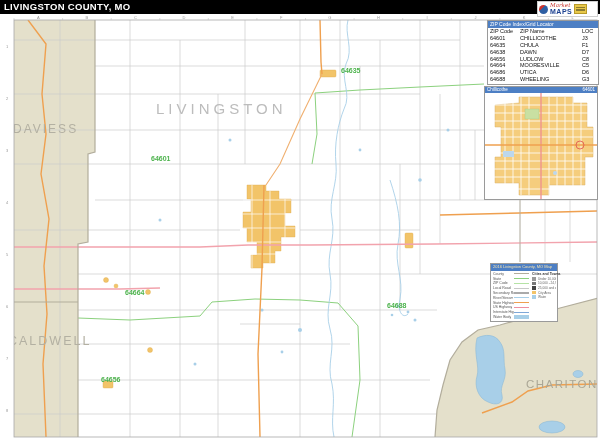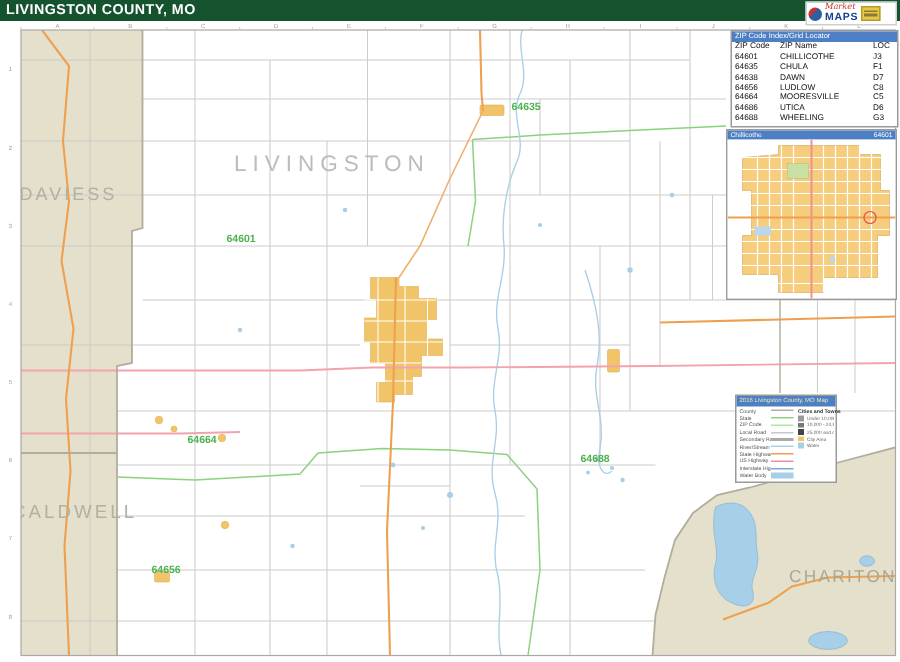--- a/index.html
+++ b/index.html
@@ -4,21 +4,21 @@
 <style>
   html,body{margin:0;padding:0;}
   body{
     width:600px;height:441px;position:relative;overflow:hidden;
     background:#fff;font-family:"Liberation Sans",sans-serif;
     -webkit-font-smoothing:antialiased;
   }
   
   .titlebar{
     position:absolute;left:0;top:0;width:600px;height:14px;
-    background:#14532d;border-bottom:1px solid #fff;
+    background:#000000;border-bottom:1px solid #fff;
   }
   .titlebar .title{
     color:#fff;font-size:9.5px;font-weight:bold;letter-spacing:.3px;
     line-height:14px;padding-left:4px;display:block;
   }
   
   .logo{
     position:absolute;left:537px;top:1px;width:61px;height:16px;
     background:#fff;border:1px solid #d0d0d0;display:flex;align-items:center;
     gap:2px;padding:0 1px;box-sizing:border-box;z-index:5;

